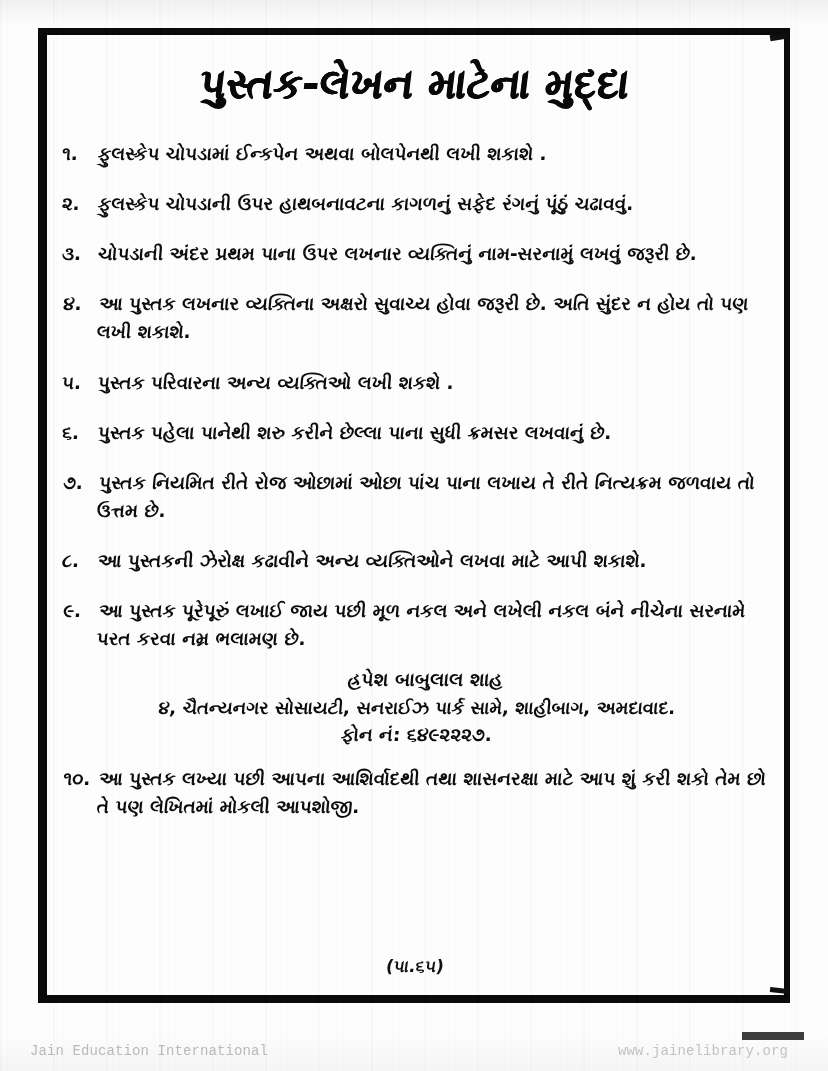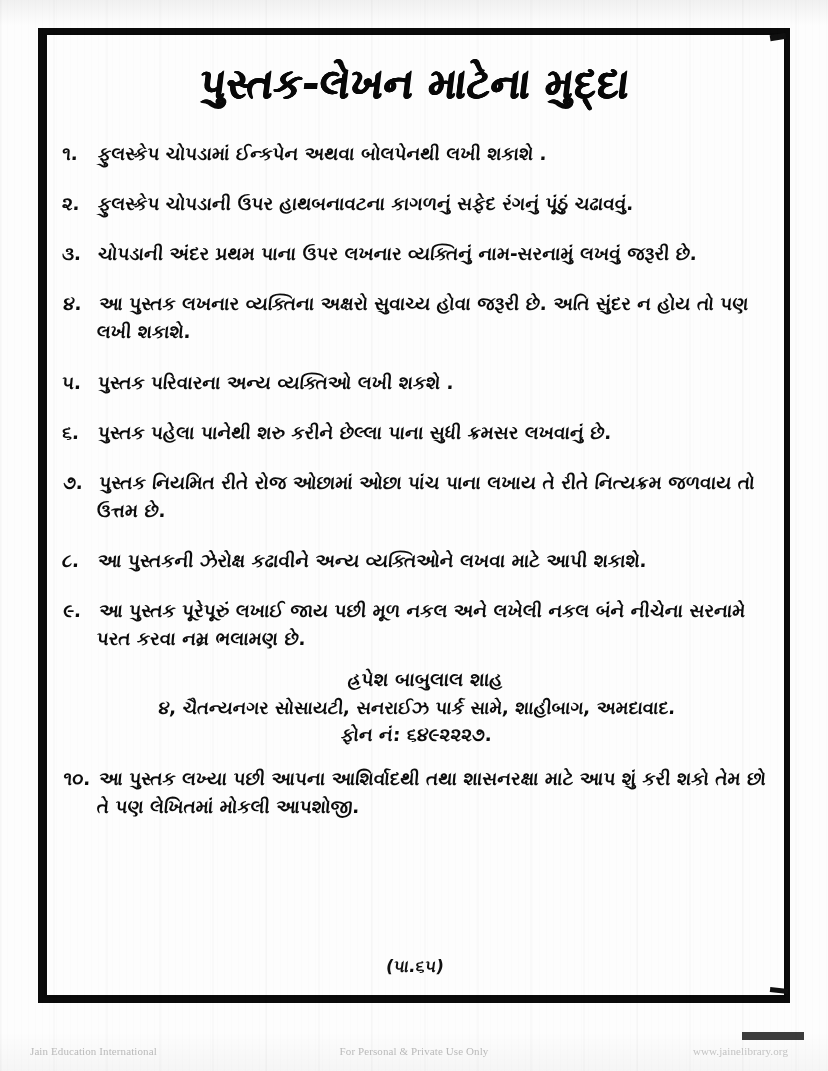--- a/index.html
+++ b/index.html
@@ -192,22 +192,22 @@
 
   
   #scan-footer {
     position: absolute;
     left: 0;
     top: 1040px;
     width: 828px;
     height: 22px;
     display: flex;
     align-items: center;
-    font-family: Liberation Serif, serif;
-    font-size: 11px;
+    font-family: Liberation Mono, monospace;
+    font-size: 14px;
     color: #b9b9b9;
     letter-spacing: .1px;
   }
   #footer-left {
     position: absolute;
     left: 30px;
     white-space: nowrap;
   }
   #footer-center {
     position: absolute;
@@ -299,17 +299,16 @@
 
     <div id="page-ref">(પા.૬૫)</div>
   </div>
 
   <div id="scan-noise"></div>
   <div id="scan-edge-shade"></div>
 
   <div id="scan-footer">
     <span id="footer-right-smudge"></span>
     <span id="footer-left">Jain Education International</span>
-    <span id="footer-center">For Personal &amp; Private Use Only</span>
     <span id="footer-right">www.jainelibrary.org</span>
   </div>
 
 </div>
 
 </body></html>

